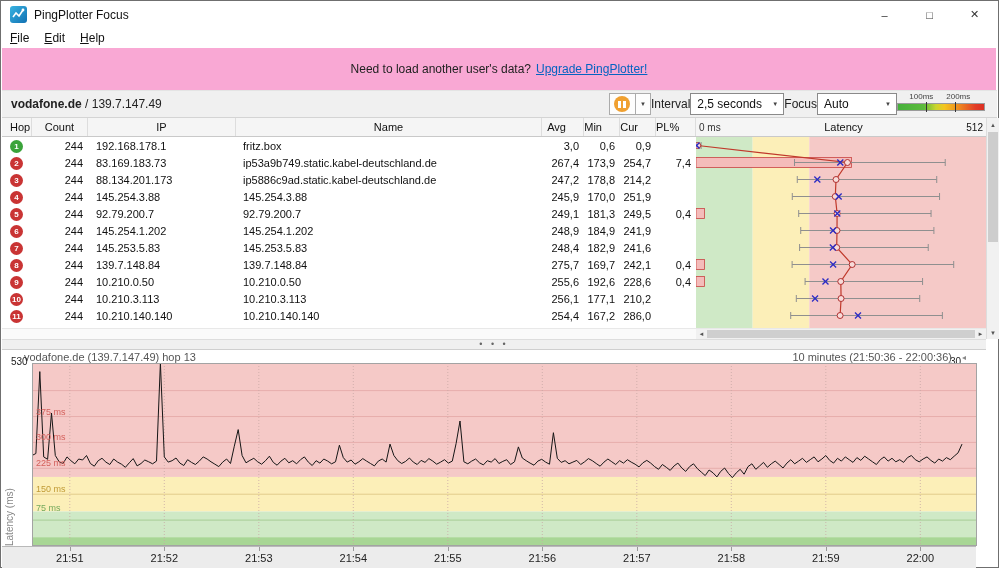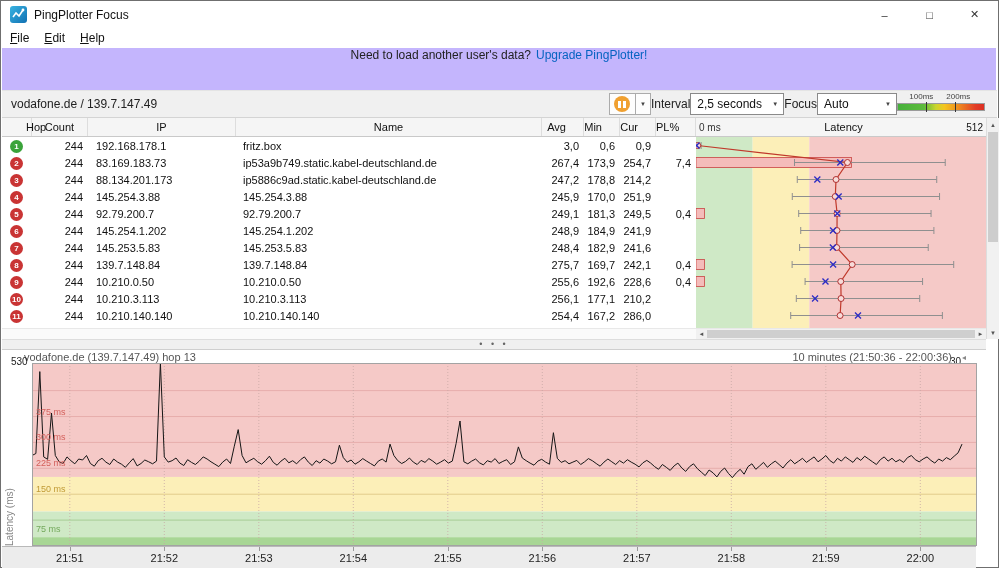--- a/index.html
+++ b/index.html
@@ -12,27 +12,27 @@
   .app-icon svg{position:absolute;inset:0}
   .title-text{font-size:12px;color:#111}
   .win-btns{margin-left:auto;display:flex;height:100%}
   .win-btn{width:45px;display:flex;align-items:center;justify-content:center;font-size:11px;color:#333}
 
   
   .menubar{position:absolute;top:26px;left:1px;right:1px;height:21px;display:flex;align-items:center;background:#fff;font-size:12px;color:#111}
   .menu-item{padding:2px 7px;margin-left:1px;cursor:default}
 
   
-  .banner{position:absolute;top:47px;left:1px;right:2px;height:42px;background:#c4b5fd;display:flex;align-items:flex-start;justify-content:center;font-size:12px;color:#222}
-  .banner .link{color:#0563c1;margin-left:5px;cursor:pointer}
+  .banner{position:absolute;top:47px;left:1px;right:2px;height:42px;background:#f9a8d4;display:flex;align-items:center;justify-content:center;font-size:12px;color:#222}
+  .banner .link{color:#0563c1;text-decoration:underline;margin-left:5px;cursor:pointer}
 
   
   .targetbar{position:absolute;top:89px;left:1px;right:1px;height:28px;background:#f0f0f0;border-top:1px solid #e4e4e4;border-bottom:1px solid #d4d4d4;box-sizing:border-box;display:flex;align-items:center;font-size:12px;color:#222}
   .target-label{margin-left:9px;white-space:nowrap}
-  .target-host{font-weight:normal}
+  .target-host{font-weight:bold}
   .tb-right{margin-left:auto;display:flex;align-items:center;margin-right:12px}
   .pause-group{display:flex}
   .pause-btn{width:27px;height:22px;background:#fdfdfd;border:1px solid #ababab;display:flex;align-items:center;justify-content:center;box-sizing:border-box}
   .pause-circle{width:16px;height:16px;border-radius:50%;background:#f0a030;display:flex;align-items:center;justify-content:center;gap:2px}
   .pause-circle i{display:block;width:3px;height:7px;background:#fff}
   .pause-dd{width:15px;height:22px;border:1px solid #ababab;border-left:none;background:#fdfdfd;display:flex;align-items:center;justify-content:center;font-size:6px;color:#444;box-sizing:border-box}
   .combo{height:22px;background:#fff;border:1px solid #8a8a8a;display:flex;align-items:center;font-size:12px;padding-left:6px;box-sizing:border-box;color:#111}
   .combo .arrow{margin-left:auto;width:16px;text-align:center;font-size:6px;color:#444}
   .combo.interval{width:94px}
   .combo.focus{width:80px}
@@ -40,21 +40,21 @@
   .legend{width:88px;position:relative;height:20px;flex:none}
   .legend-label{position:absolute;top:-2px;font-size:8px;color:#444}
   .legend-bar{position:absolute;left:0;right:0;top:9px;height:8px;border:1px solid #9a9a9a;box-sizing:border-box;
     background:linear-gradient(to right,#46b03c 0%,#5cbb3c 30%,#c9d52f 44%,#f4c51f 54%,#ee8c1f 70%,#e23d27 90%,#dc3023 100%)}
   .legend-tick{position:absolute;top:8px;width:1px;height:10px;background:#333}
 
   
   .thead{position:absolute;top:117px;left:1px;width:984px;height:19px;background:#f5f5f5;border-bottom:1px solid #c9c9c9;box-sizing:border-box;display:flex;font-size:11px;color:#111}
   .th{border-right:1px solid #ddd;height:100%;box-sizing:border-box;text-align:center;line-height:18px;flex:none;white-space:nowrap}
   .c-hop{width:30px}.c-count{width:56px}.c-ip{width:148px}.c-name{width:306px}.c-avg{width:42px}.c-min{width:36px}.c-cur{width:36px}.c-pl{width:40px}
-  .th.c-hop{text-align:left;padding-left:24px}
+  .th.c-hop{text-align:left;padding-left:8px}
   .th.c-avg,.th.c-min,.th.c-cur,.th.c-pl{text-align:right;padding-right:17px}
   .th-graph{flex:1;display:flex;align-items:center;border-right:none;height:100%}
   .th-graph .zero{font-size:10px;color:#333;padding-left:3px}
   .th-graph .gtitle{flex:1;text-align:center}
   .th-graph .gmax{font-size:10px;color:#111;padding-right:3px}
 
   .tbody{position:absolute;top:136px;left:1px;width:984px;height:191px;background:#fff;overflow:hidden}
   .row{display:flex;height:17px;align-items:center;font-size:11px;color:#111}
   .cell{flex:none;box-sizing:border-box;white-space:nowrap;overflow:hidden}
   .cell.c-count,.cell.c-avg,.cell.c-min,.cell.c-cur,.cell.c-pl{text-align:right;padding-right:5px}
@@ -438,16 +438,16 @@
         <span class="xmark" style="left: 729.3px;"></span>
         <span class="xtick" style="left: 823.8px;">21:59</span>
         <span class="xmark" style="left: 823.8px;"></span>
         <span class="xtick" style="left: 918.3px;">22:00</span>
         <span class="xmark" style="left: 918.3px;"></span>
       </div>
   <span class="band-label" style="left: 34px; top: 56.5189px; color: rgb(212, 96, 92);">375 ms</span>
       <span class="band-label" style="left: 34px; top: 82.4151px; color: rgb(212, 96, 92);">300 ms</span>
       <span class="band-label" style="left: 34px; top: 108.311px; color: rgb(212, 96, 92);">225 ms</span>
       <span class="band-label" style="left: 34px; top: 134.208px; color: rgb(192, 154, 53);">150 ms</span>
-      <span class="band-label" style="left: 34px; top: 174px; color: rgb(116, 169, 92); text-align: right;">75 ms</span>
+      <span class="band-label" style="left: 34px; top: 153px; color: rgb(116, 169, 92); text-align: right;">75 ms</span>
     </div>
 
 </div>
 
 </body></html>

